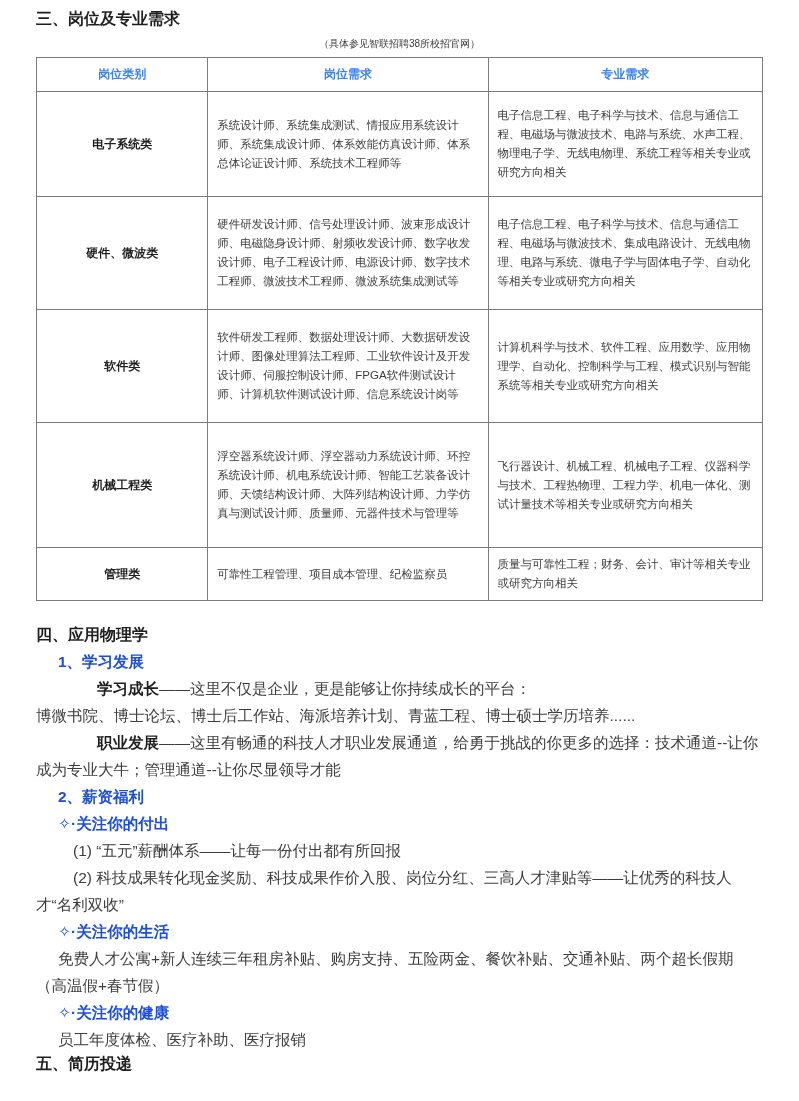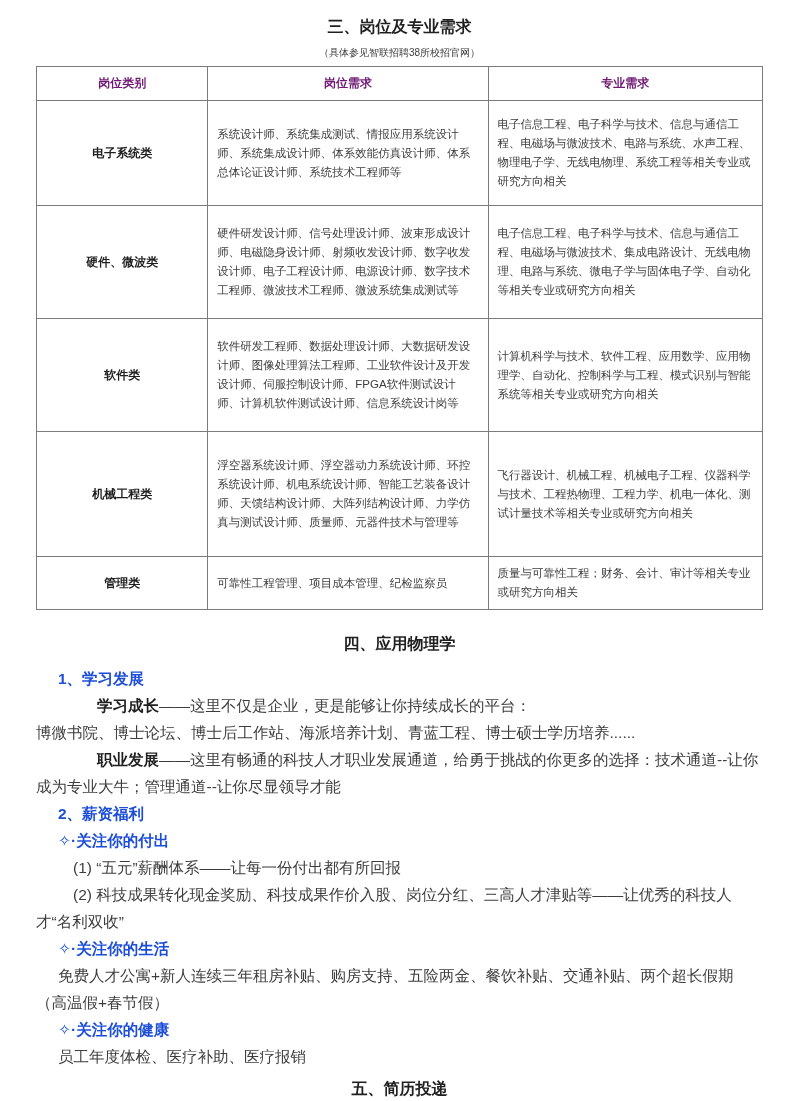--- a/index.html
+++ b/index.html
@@ -6,40 +6,40 @@
   body{
     width:799px;height:1101px;overflow:hidden;background:#ffffff;
     font-family:"Liberation Sans","DejaVu Sans",sans-serif;
     color:#3d3d3d;
     -webkit-font-smoothing:antialiased;
   }
   .doc{padding:8px 36px 0 36px;}
 
   
   .h-center{
-    text-align:center;font-weight:bold;color:#1f1f1f;
-    font-size:16px;line-height:22px;margin:8px;
+    font-weight:bold;color:#1f1f1f;
+    font-size:16px;line-height:22px;margin:0;
   }
   .subtitle{
     text-align:center;font-size:10px;color:#3d3d3d;
     margin:7px 0 7px 0;line-height:13px;
   }
 
   
   table.positions{
     width:100%;border-collapse:collapse;table-layout:fixed;
   }
   table.positions th, table.positions td{
     border:1px solid #7b7b7b;
   }
   table.positions col.c1{width:23.6%;}
   table.positions col.c2{width:38.6%;}
   table.positions col.c3{width:37.8%;}
   table.positions th{
-    font-size:12px;font-weight:bold;color:#701a75;
+    font-size:12px;font-weight:bold;color:#3b82f6;
     padding:8px 4px;height:14px;text-align:center;
   }
   table.positions td{
     font-size:11.5px;line-height:19px;
     padding:6px 9px;vertical-align:middle;text-align:left;
   }
   table.positions td.cat{
     text-align:center;font-weight:bold;font-size:12px;color:#1f1f1f;
   }
   tbody tr:nth-child(1) td{height:92px;}

